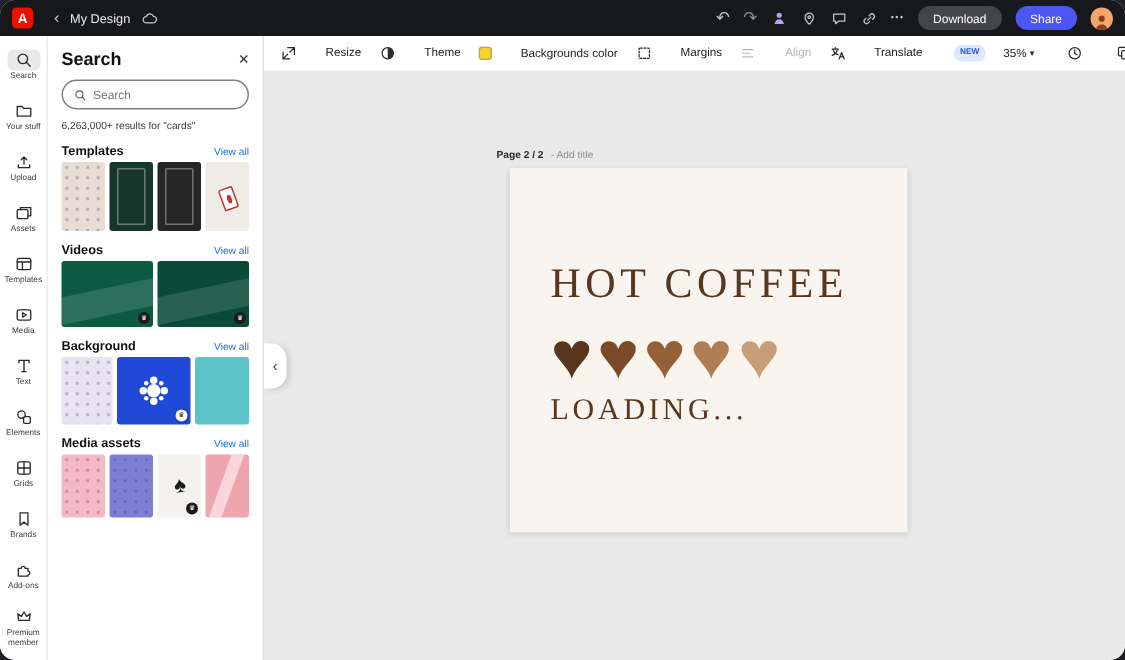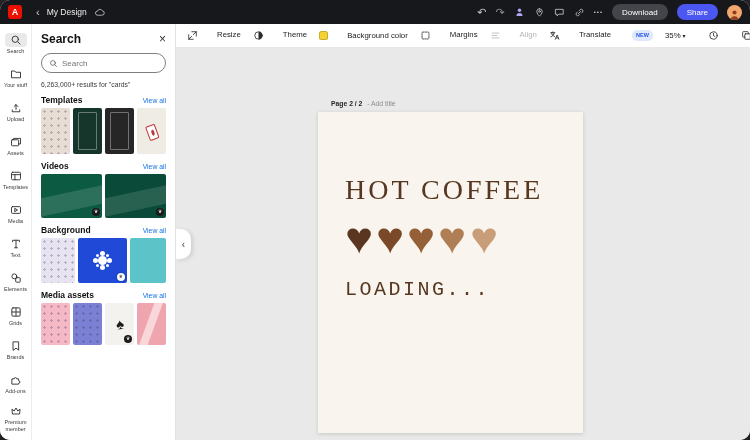--- a/index.html
+++ b/index.html
@@ -75,25 +75,25 @@
   .tool-right{margin-left:auto;display:flex;align-items:center;gap:22px}
   .zoom{display:flex;align-items:center;gap:2px;font-size:7.8px;color:#232323;cursor:pointer}
   .caret{font-size:6px;color:#232323;line-height:1}
   .add-btn{display:flex;align-items:center;gap:3px;font-size:7.8px;color:#1c1c1c;font-weight:bold;cursor:pointer}
 
   
   .canvas{position:absolute;top:48px;left:176px;right:0;bottom:0;background:#e9e9ea;z-index:1}
   .page-label{position:absolute;left:155px;top:52px;font-size:6.8px;color:#262626;cursor:pointer}
   .page-label .main{font-weight:bold}
   .page-label .suffix{color:#8d8d8d;margin-left:3px}
-  .design-page{position:absolute;left:142px;top:64px;width:265px;height:321px;background:#f9f5ee;box-shadow:0 1px 4px rgba(0,0,0,.15);padding:62px 0 0 27px;overflow:hidden;cursor:pointer}
+  .design-page{position:absolute;left:164px;top:64px;width:265px;height:243px;background:#f9f5ee;box-shadow:0 1px 4px rgba(0,0,0,.15);padding:62px 0 0 27px;overflow:hidden;cursor:pointer}
   .design-title{font-family:"Liberation Serif",serif;font-size:28px;color:#573720;letter-spacing:3px;font-weight:400;white-space:nowrap}
   .hearts{display:flex;gap:5px;margin-top:12px;margin-left:1px}
   .hearts span{font-size:44px;line-height:.92;transform:scaleX(1.08);display:block}
-  .loading{font-family:Liberation Mono, monospace;font-size:20px;color:#573720;letter-spacing:2.5px;margin-top:20px}
+  .loading{font-family:Liberation Serif, serif;font-size:20px;color:#573720;letter-spacing:2.5px;margin-top:4px}
 </style>
 </head>
 <body>
 
 <div class="root">
 
   <div class="topbar">
     <div class="logo" style="background: rgb(235, 16, 0);">A</div>
     <span class="back">‹</span>
     <span class="doc-title">My Design</span>
@@ -345,21 +345,21 @@
     </div>
     <div class="titem">
       <svg class="ticon" viewBox="0 0 16 16">
           <circle cx="8" cy="8" r="5.4"></circle>
           <path d="M8 2.6a5.4 5.4 0 0 1 0 10.8z" fill="#2b2b2b" stroke="none"></path>
         </svg>
       <span>Theme</span>
     </div>
     <div class="titem">
       <span class="swatch" style="background: rgb(245, 211, 51);"></span>
-      <span>Background color</span>
+      <span>Backgrounds color</span>
     </div>
     <div class="titem">
       <svg class="ticon" viewBox="0 0 16 16">
           <rect x="3" y="3" width="10" height="10" rx="1" stroke-dasharray="2 1.6"></rect>
         </svg>
       <span>Margins</span>
     </div>
     <div class="titem disabled">
       <svg class="ticon" viewBox="0 0 16 16">
           <path d="M3 4.5h10M3 8h7M3 11.5h10"></path>

